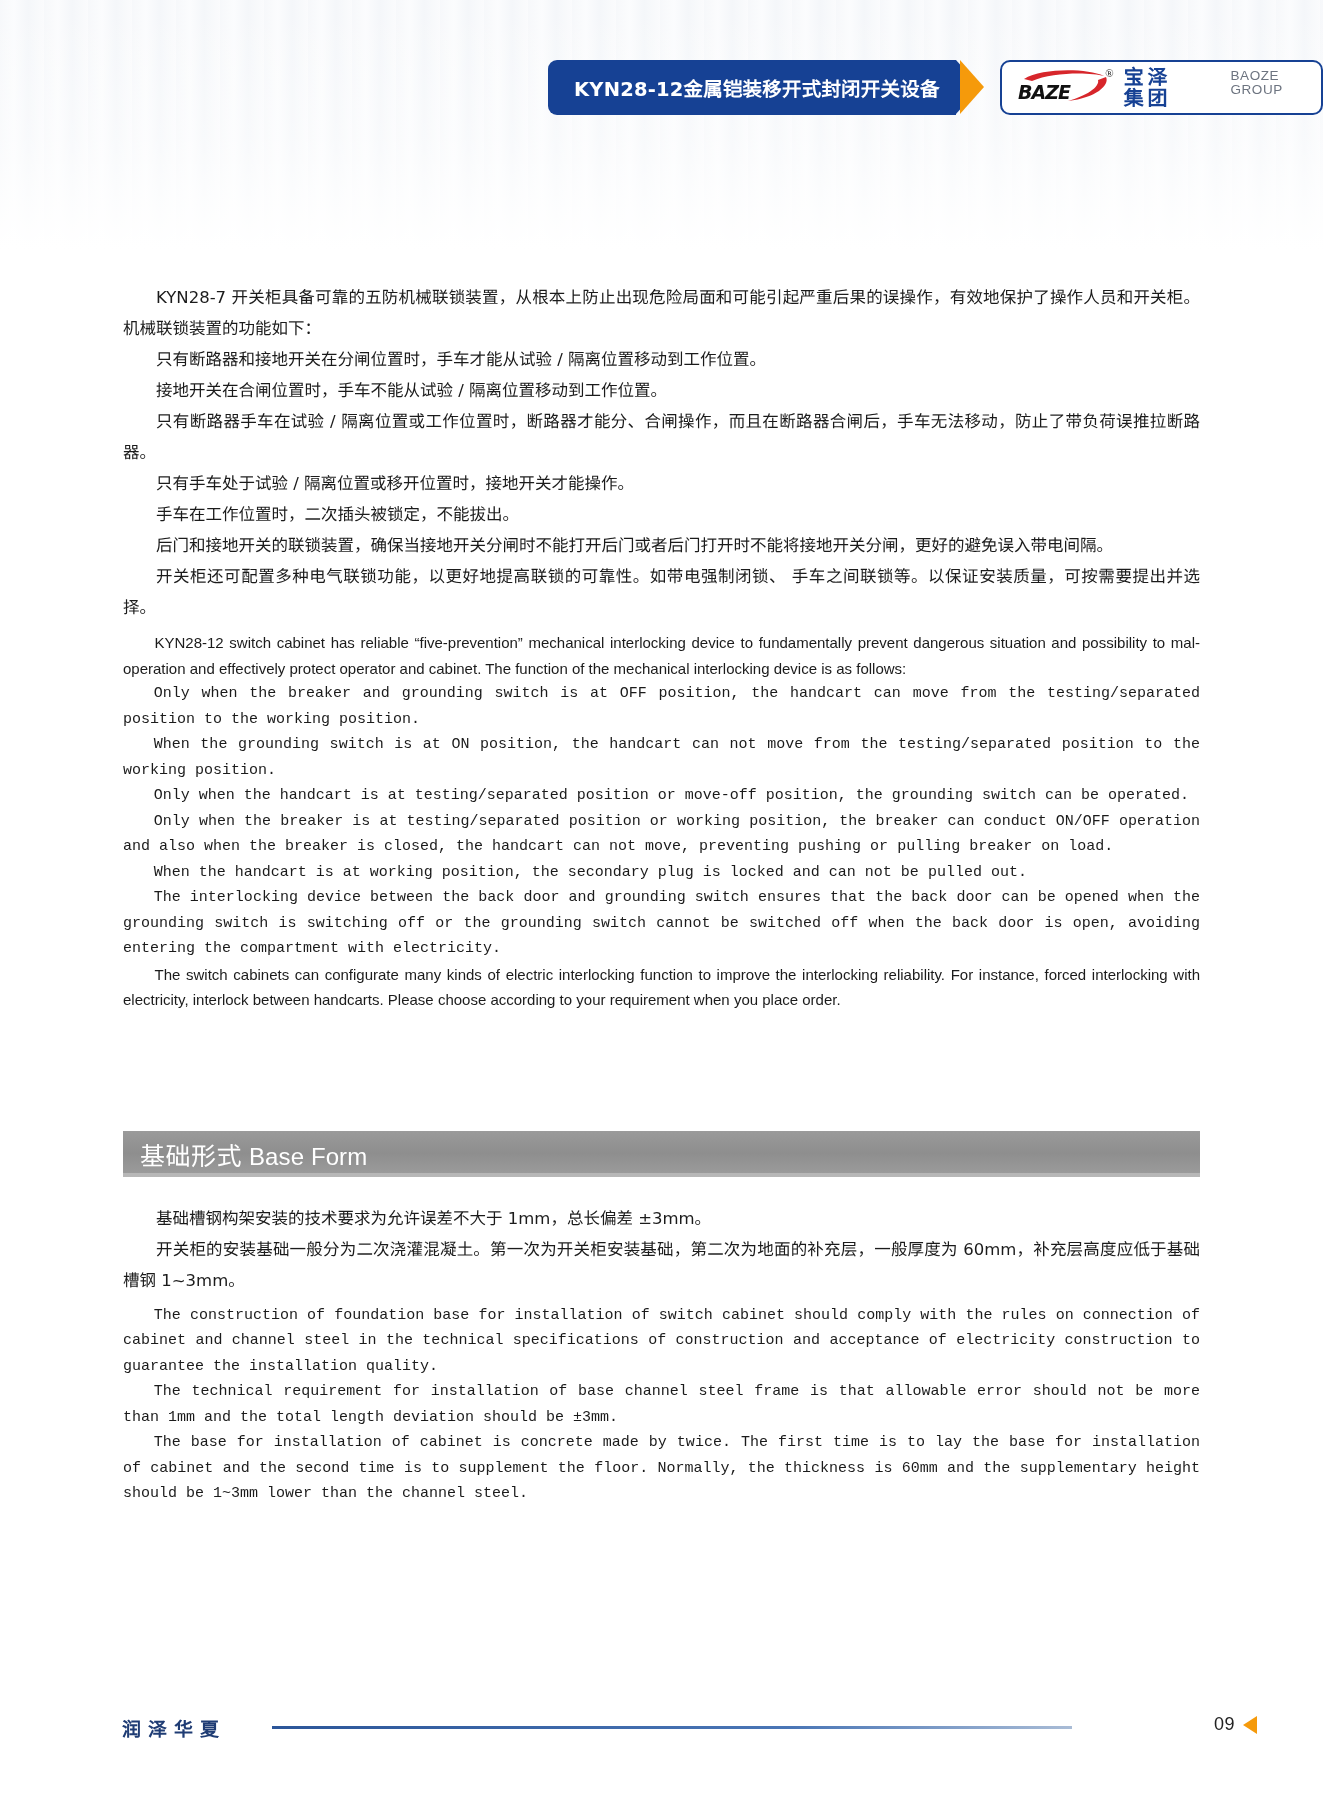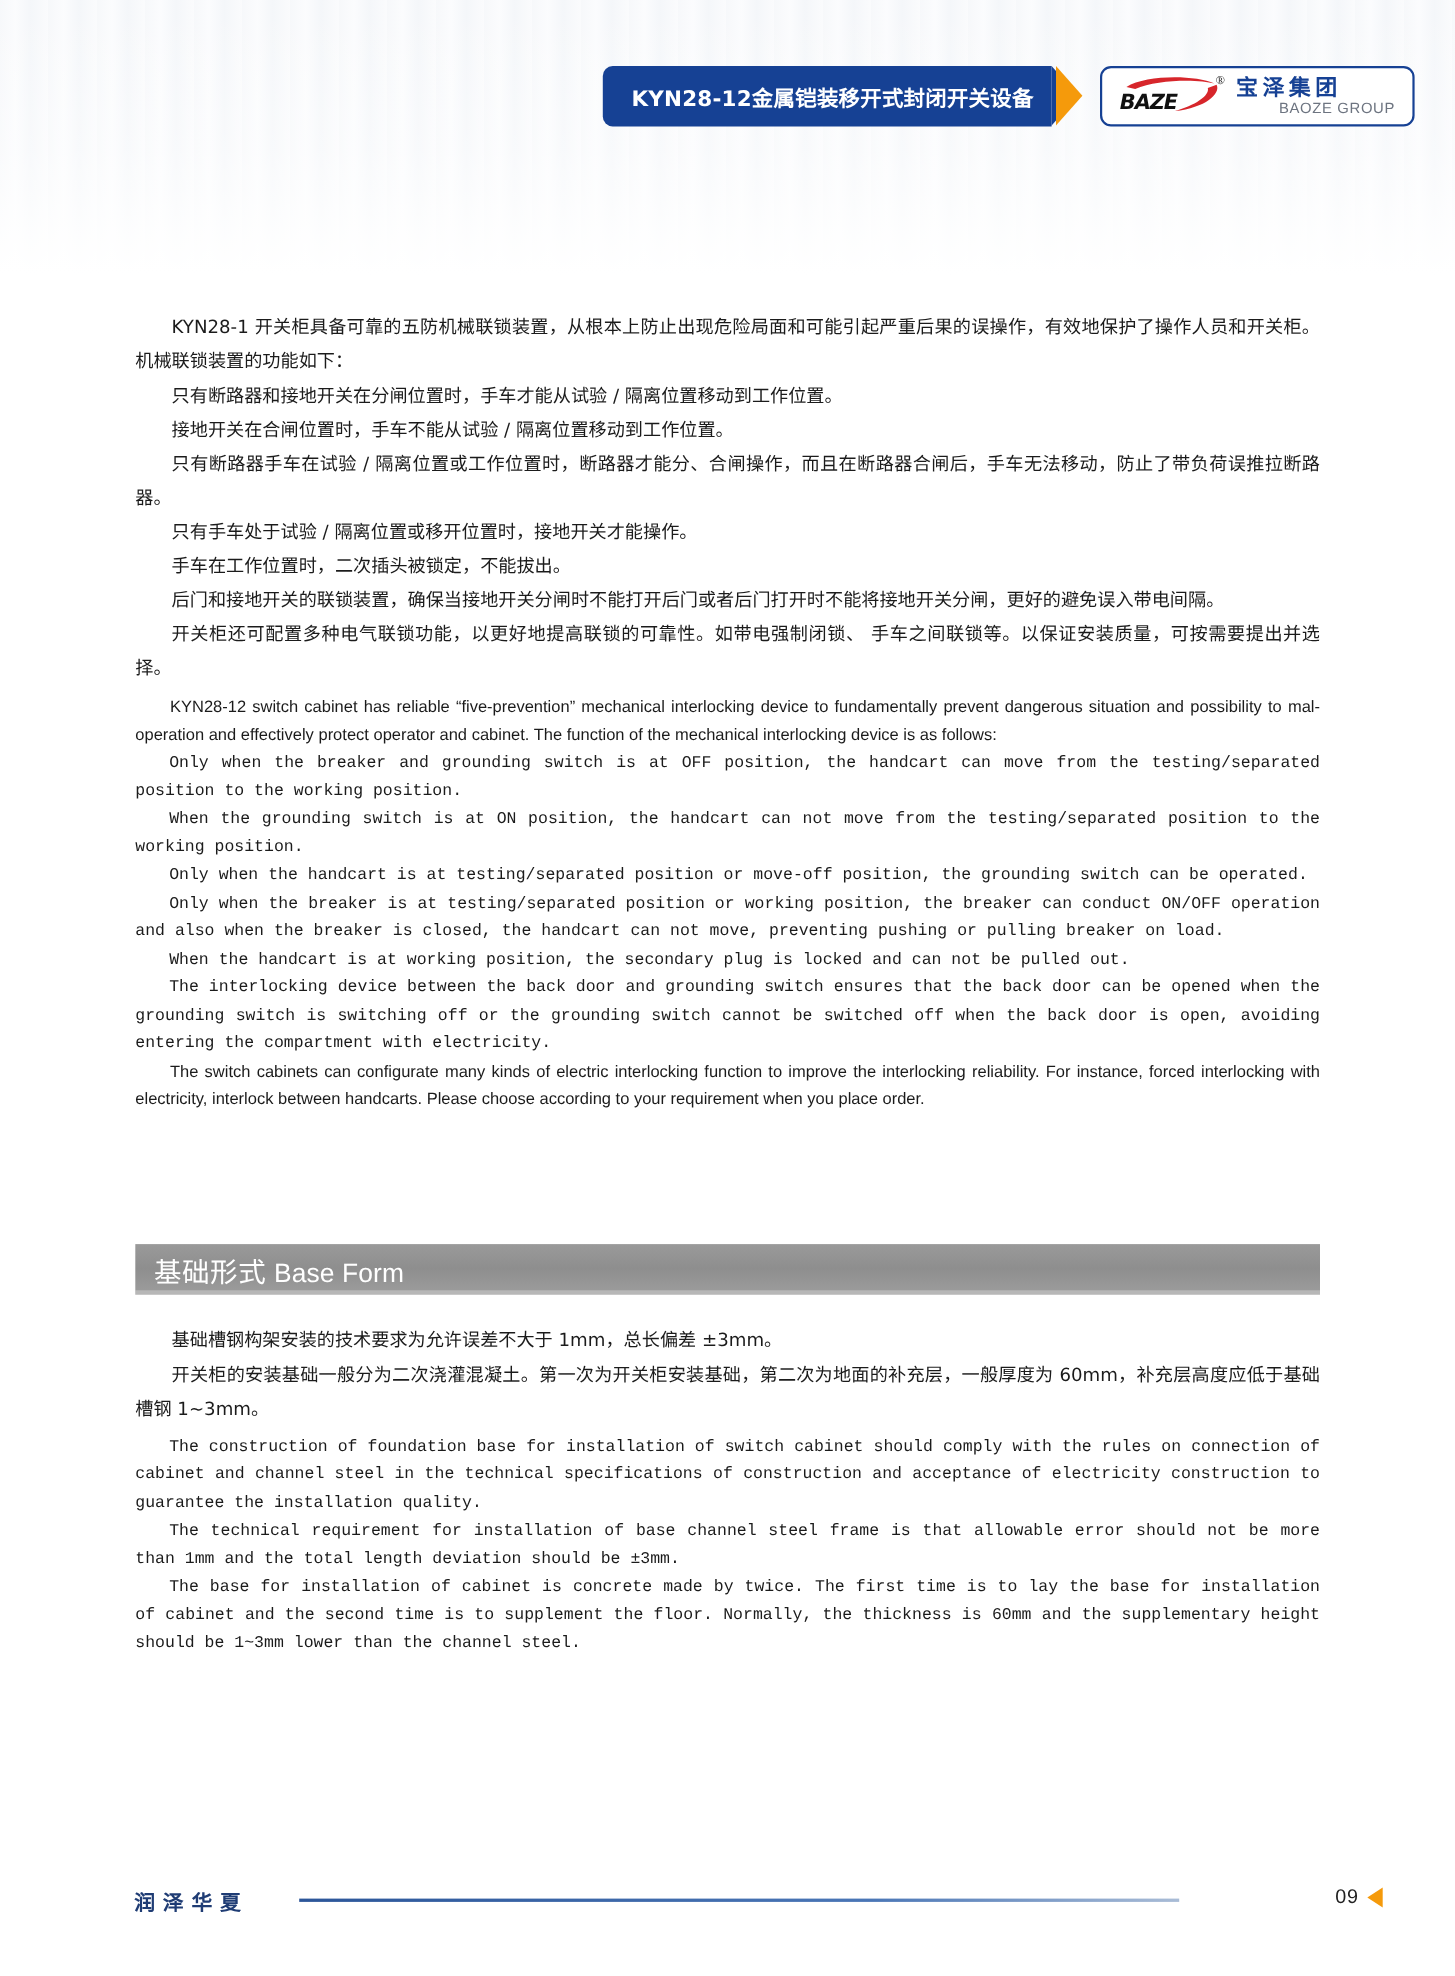--- a/index.html
+++ b/index.html
@@ -129,21 +129,21 @@
     position: absolute;
     right: -2px;
     top: -1px;
     font-size: 11px;
     color: #1a1a1a;
     font-family: "Liberation Serif", serif;
   }
 
   .logo-text {
     display: flex;
-    flex-direction: column;
+    flex-direction: row;
     justify-content: center;
     line-height: 1.05;
   }
   .logo-cn {
     font-family: "DejaVu Sans", sans-serif;
     font-weight: bold;
     font-size: 20px;
     color: #164194;
     letter-spacing: 4px;
   }
@@ -326,21 +326,21 @@
         <div class="logo-en">BAOZE GROUP</div>
       </div>
     </div>
   </div>
 
   <div class="content">
 
 
     <div class="gap-md"></div>
 
-    <p class="cn indent">KYN28-1 开关柜具备可靠的五防机械联锁装置，从根本上防止出现危险局面和可能引起严重后果的误操作，有效地保护了操作人员和开关柜。机械联锁装置的功能如下：</p>
+    <p class="cn indent">KYN28-7 开关柜具备可靠的五防机械联锁装置，从根本上防止出现危险局面和可能引起严重后果的误操作，有效地保护了操作人员和开关柜。机械联锁装置的功能如下：</p>
 
     <p class="bullet-cn"><span class="dot"></span><span>只有断路器和接地开关在分闸位置时，手车才能从试验 / 隔离位置移动到工作位置。</span></p>
     <p class="bullet-cn"><span class="dot"></span><span>接地开关在合闸位置时，手车不能从试验 / 隔离位置移动到工作位置。</span></p>
     <p class="bullet-cn"><span class="dot"></span><span>只有断路器手车在试验 / 隔离位置或工作位置时，断路器才能分、合闸操作，而且在断路器合闸后，手车无法移动，防止了带负荷误推拉断路器。</span></p>
     <p class="bullet-cn"><span class="dot"></span><span>只有手车处于试验 / 隔离位置或移开位置时，接地开关才能操作。</span></p>
     <p class="bullet-cn"><span class="dot"></span><span>手车在工作位置时，二次插头被锁定，不能拔出。</span></p>
     <p class="bullet-cn"><span class="dot"></span><span>后门和接地开关的联锁装置，确保当接地开关分闸时不能打开后门或者后门打开时不能将接地开关分闸，更好的避免误入带电间隔。</span></p>
 
     <p class="cn indent">开关柜还可配置多种电气联锁功能，以更好地提高联锁的可靠性。如带电强制闭锁、 手车之间联锁等。以保证安装质量，可按需要提出并选择。</p>
 

